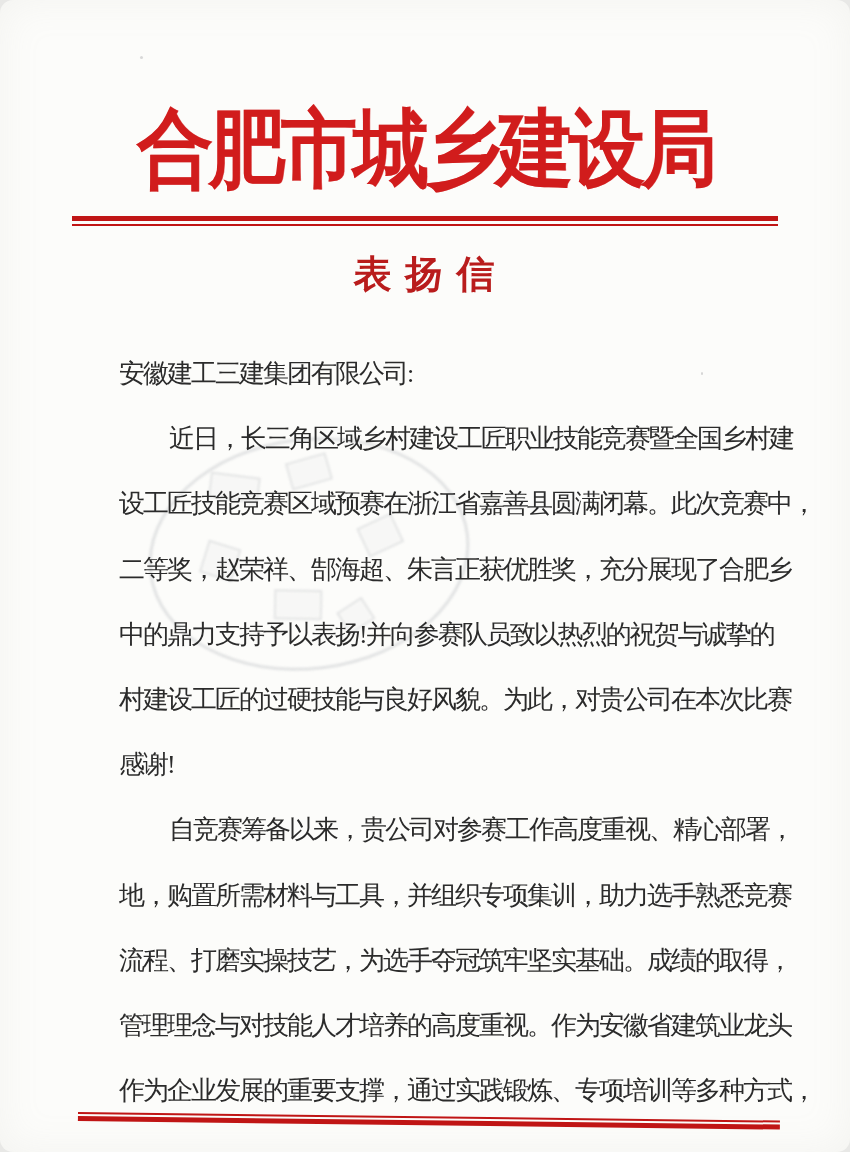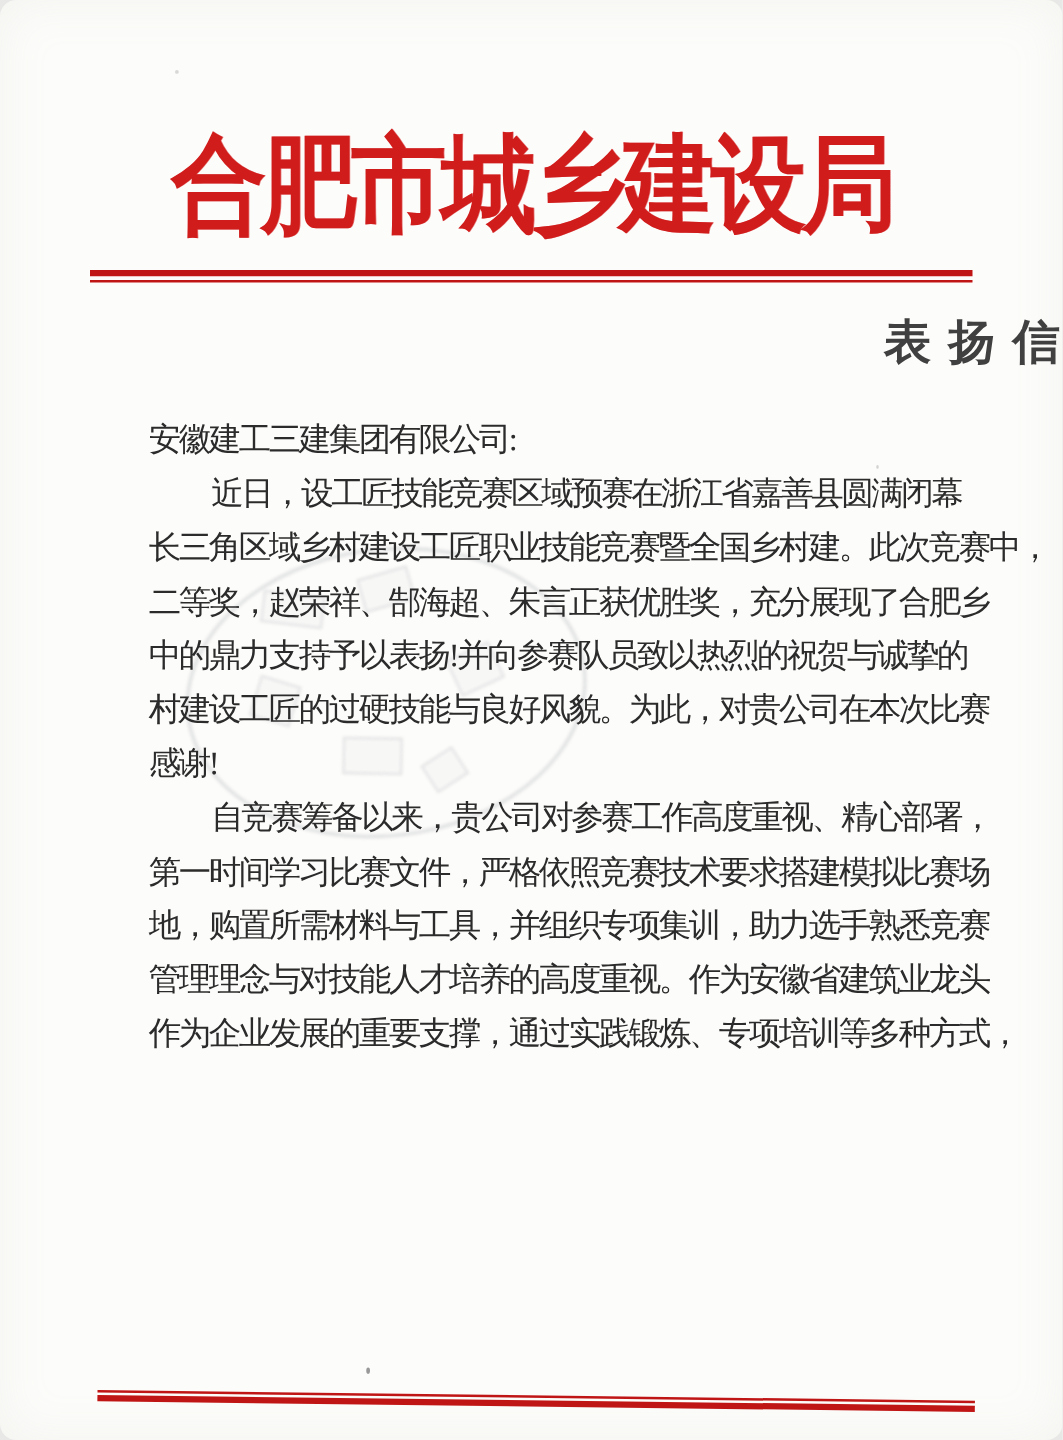--- a/index.html
+++ b/index.html
@@ -35,40 +35,40 @@
   .rule {
     width: 706px;
     margin: 34px auto 0 auto;
   }
   .rule-thick { height: 5px; background: var(--rule_red, #c01515); }
   .rule-gap   { height: 3px; }
   .rule-thin  { height: 2px; background: var(--rule_red, #c01515); }
   
   .letter-title {
     margin: 28px 0 0 0;
-    text-align: right;
+    text-align: center;
     font-size: 38px;
     line-height: 1.1;
     font-weight: bold;
     letter-spacing: 2px;
-    color: #404040;
+    color: #b91c1c;
     white-space: nowrap;
   }
   
   .body-block {
     position: absolute;
     top: 330px;
     left: 119px;
     width: 656px;
     color: var(--body_text, #2b2b2b);
     font-size: 26px;
     line-height: 43.2px;
     letter-spacing: -2px;
   }
-  .line { white-space: nowrap; height: 43.2px; }
+  .line { white-space: nowrap; height: 43.2px; margin-top: 22px; }
   .line.indent { text-indent: 50px; }
   
   .stamp {
     position: absolute;
     left: 148px;
     top: 438px;
     width: 322px;
     height: 232px;
     pointer-events: none;
     filter: blur(1.2px);
@@ -134,29 +134,29 @@
     <div class="stamp-mark m1"></div>
     <div class="stamp-mark m2"></div>
     <div class="stamp-mark m3"></div>
     <div class="stamp-mark m4"></div>
     <div class="stamp-mark m5"></div>
     <div class="stamp-mark m6"></div>
   </div>
 
   <main class="body-block">
     <div class="line">安徽建工三建集团有限公司:</div>
-    <div class="line indent">近日，设工匠技能竞赛区域预赛在浙江省嘉善县圆满闭幕</div>
-    <div class="line">长三角区域乡村建设工匠职业技能竞赛暨全国乡村建。此次竞赛中，</div>
+    <div class="line indent">近日，长三角区域乡村建设工匠职业技能竞赛暨全国乡村建</div>
+    <div class="line">设工匠技能竞赛区域预赛在浙江省嘉善县圆满闭幕。此次竞赛中，</div>
     <div class="line">二等奖，赵荣祥、郜海超、朱言正获优胜奖，充分展现了合肥乡</div>
     <div class="line">中的鼎力支持予以表扬!并向参赛队员致以热烈的祝贺与诚挚的</div>
     <div class="line">村建设工匠的过硬技能与良好风貌。为此，对贵公司在本次比赛</div>
     <div class="line">感谢!</div>
     <div class="line indent">自竞赛筹备以来，贵公司对参赛工作高度重视、精心部署，</div>
-    <div class="line">第一时间学习比赛文件，严格依照竞赛技术要求搭建模拟比赛场</div>
     <div class="line">地，购置所需材料与工具，并组织专项集训，助力选手熟悉竞赛</div>
+    <div class="line">流程、打磨实操技艺，为选手夺冠筑牢坚实基础。成绩的取得，</div>
     <div class="line">管理理念与对技能人才培养的高度重视。作为安徽省建筑业龙头</div>
     <div class="line">作为企业发展的重要支撑，通过实践锻炼、专项培训等多种方式，</div>
   </main>
 
   <div class="footer-rule">
     <div class="rule-thin"></div>
     <div class="rule-gap"></div>
     <div class="rule-thick"></div>
   </div>
 

